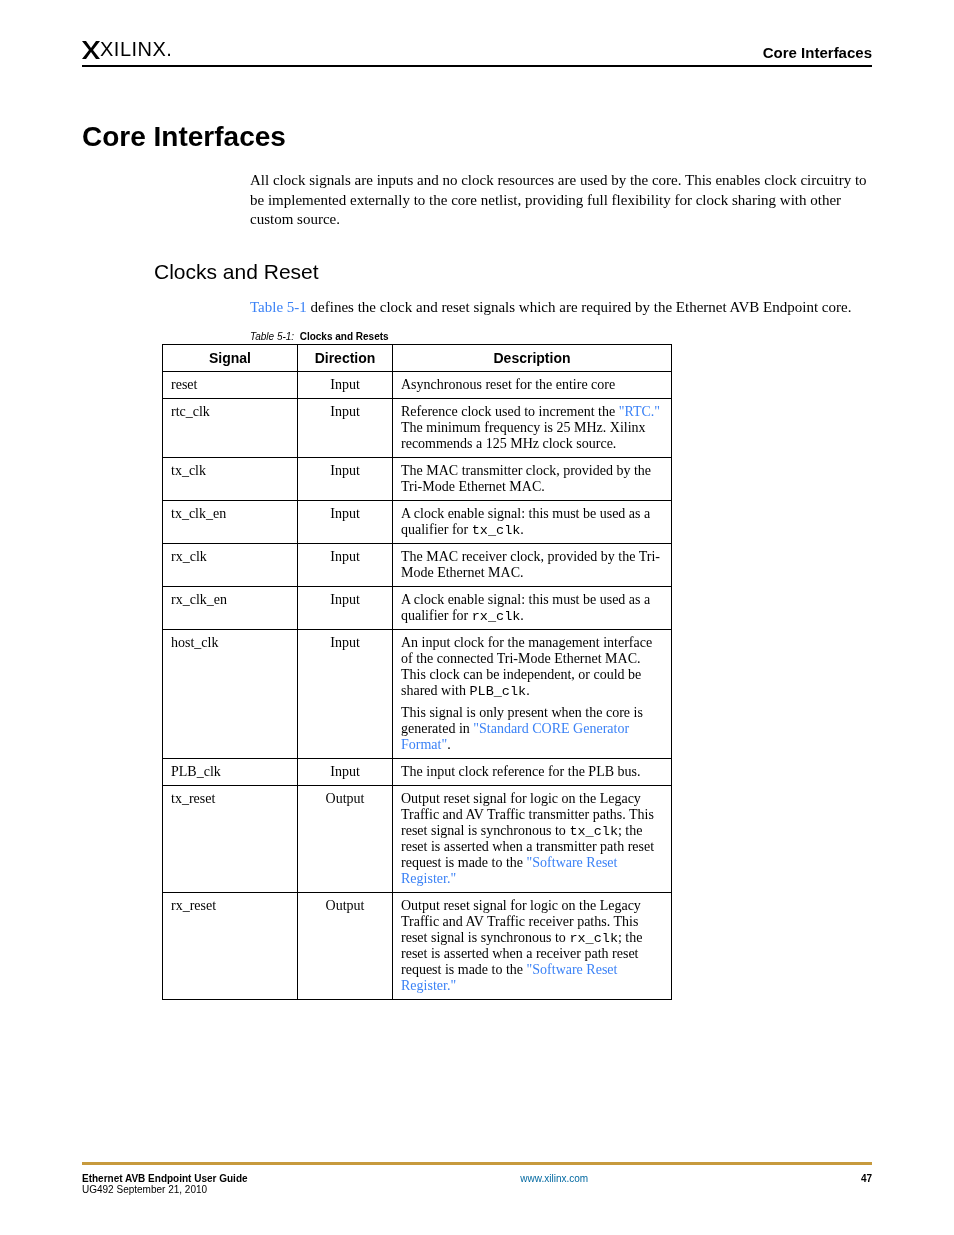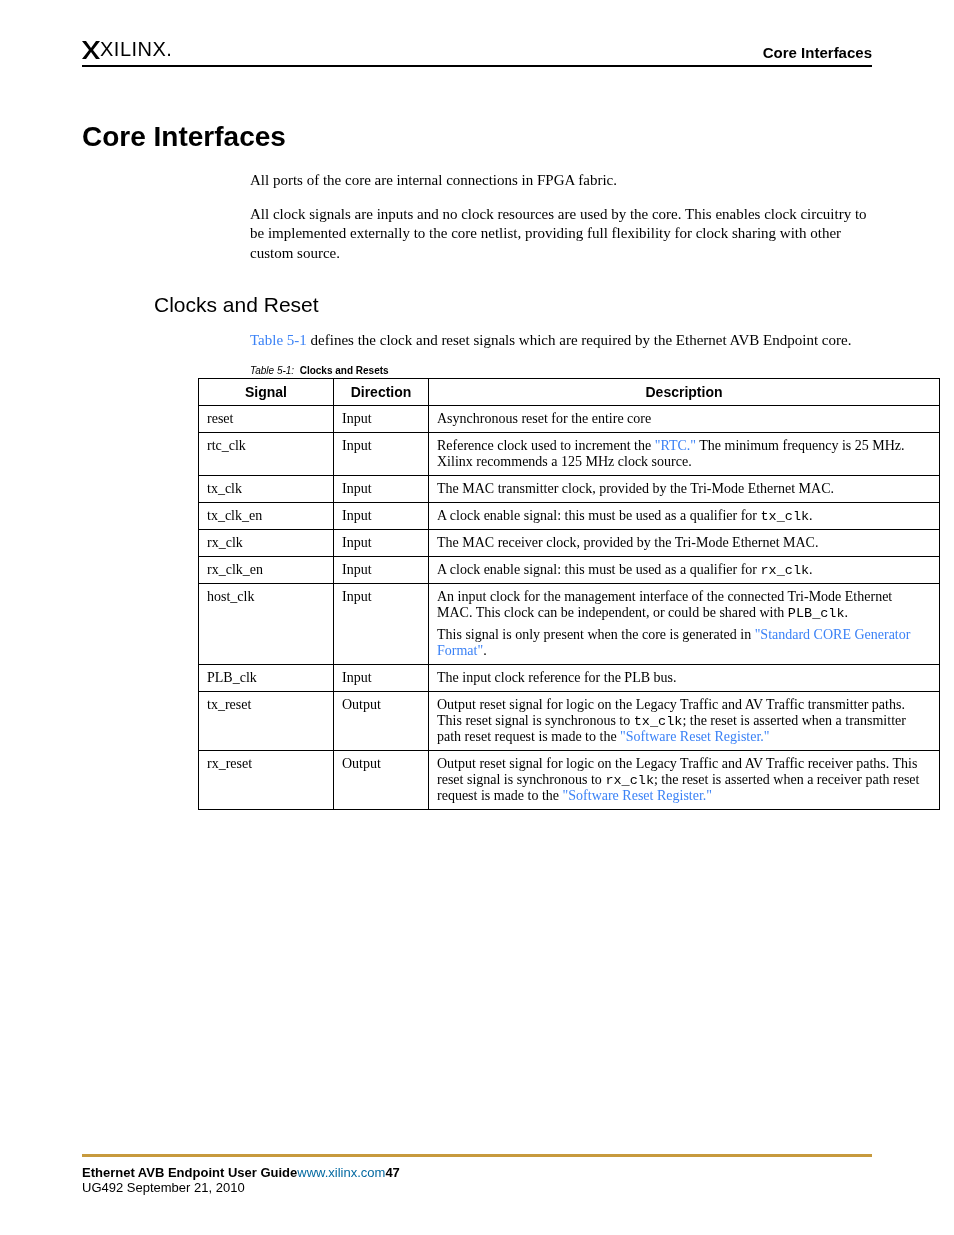--- a/index.html
+++ b/index.html
@@ -64,56 +64,57 @@
     margin-bottom: 2px;
   }
   .table-caption .num {
     font-style: italic;
     font-weight: 400;
   }
   .table-caption .title {
     font-weight: bold;
   }
   table.signals {
-    margin-left: 116px;
+    margin-left: 80px;
     border-collapse: collapse;
-    width: 742px;
+    width: 510px;
     font-size: 14px;
   }
   table.signals th, table.signals td {
     border: 1px solid #000;
     padding: 5px 8px;
     vertical-align: top;
     text-align: left;
   }
   table.signals th {
     font-family: Arial, Helvetica, sans-serif;
     font-weight: bold;
     text-align: center;
     font-size: 14px;
   }
   table.signals td.col-sig { width: 135px; }
-  table.signals td.col-dir { width: 95px; }
+  table.signals td.col-dir { width: 95px; text-align: center; }
   table.signals td.col-desc { }
   .mono { font-family: "Courier New", monospace; font-size: 13.5px; }
   .link { color: #3b82f6; }
   .desc-para { margin-bottom: 6px; }
   .desc-para:last-child { margin-bottom: 0; }
 
   .footer {
     position: absolute;
     bottom: 40px;
     left: 82px;
     right: 82px;
     border-top: 3px solid #c79a3d;
     padding-top: 8px;
     display: flex;
+    justify-content: space-between;
     align-items: flex-start;
     font-family: Arial, Helvetica, sans-serif;
-    font-size: 13px;
+    font-size: 10px;
   }
   .footer .left { }
   .footer .left .doc-title { font-weight: bold; }
   .footer .center { color: #0369a1; }
   .footer .right { font-weight: bold; }
 </style>
 </head>
 <body>
 
 <div class="page">
@@ -122,21 +123,20 @@
       <svg width="18" height="18" viewBox="0 0 18 18">
         <polygon points="0,0 7,9 0,18 4,18 9,11 14,18 18,18 11,9 18,0 14,0 9,7 4,0" fill="#000"></polygon>
       </svg>
       <span class="logo-text">XILINX.</span>
     </div>
     <div class="header-title">Core Interfaces</div>
   </div>
 
   <h1 class="section-title">Core Interfaces</h1>
 
-  <p class="body-text">All ports of the core are internal connections in FPGA fabric.</p>
   <p class="body-text">All clock signals are inputs and no clock resources are used by the core. This enables clock circuitry to be implemented externally to the core netlist, providing full flexibility for clock sharing with other custom source.</p>
 
   <h2 class="subsection">Clocks and Reset</h2>
 
   <p class="body-text">
     <span class="link">Table 5-1</span><span> defines the clock and reset signals which are required by the Ethernet AVB Endpoint core.</span>
   </p>
 
   <div class="table-caption">
     <span class="num">Table 5-1:</span>&nbsp;&nbsp;<span class="title">Clocks and Resets</span>

